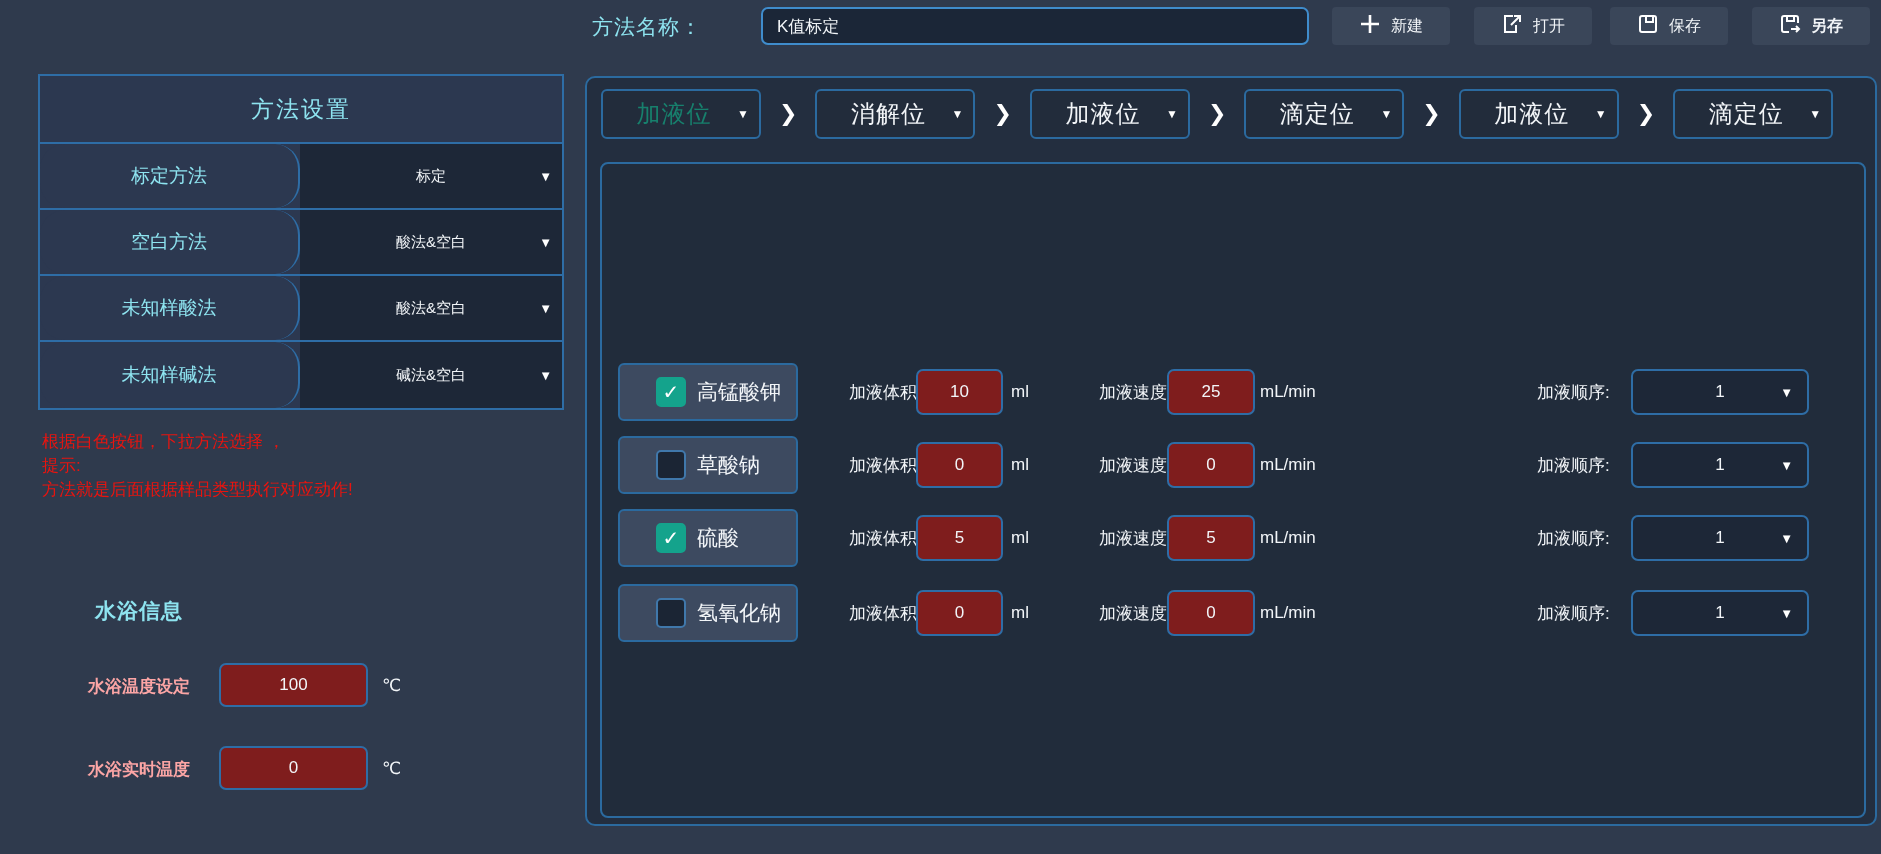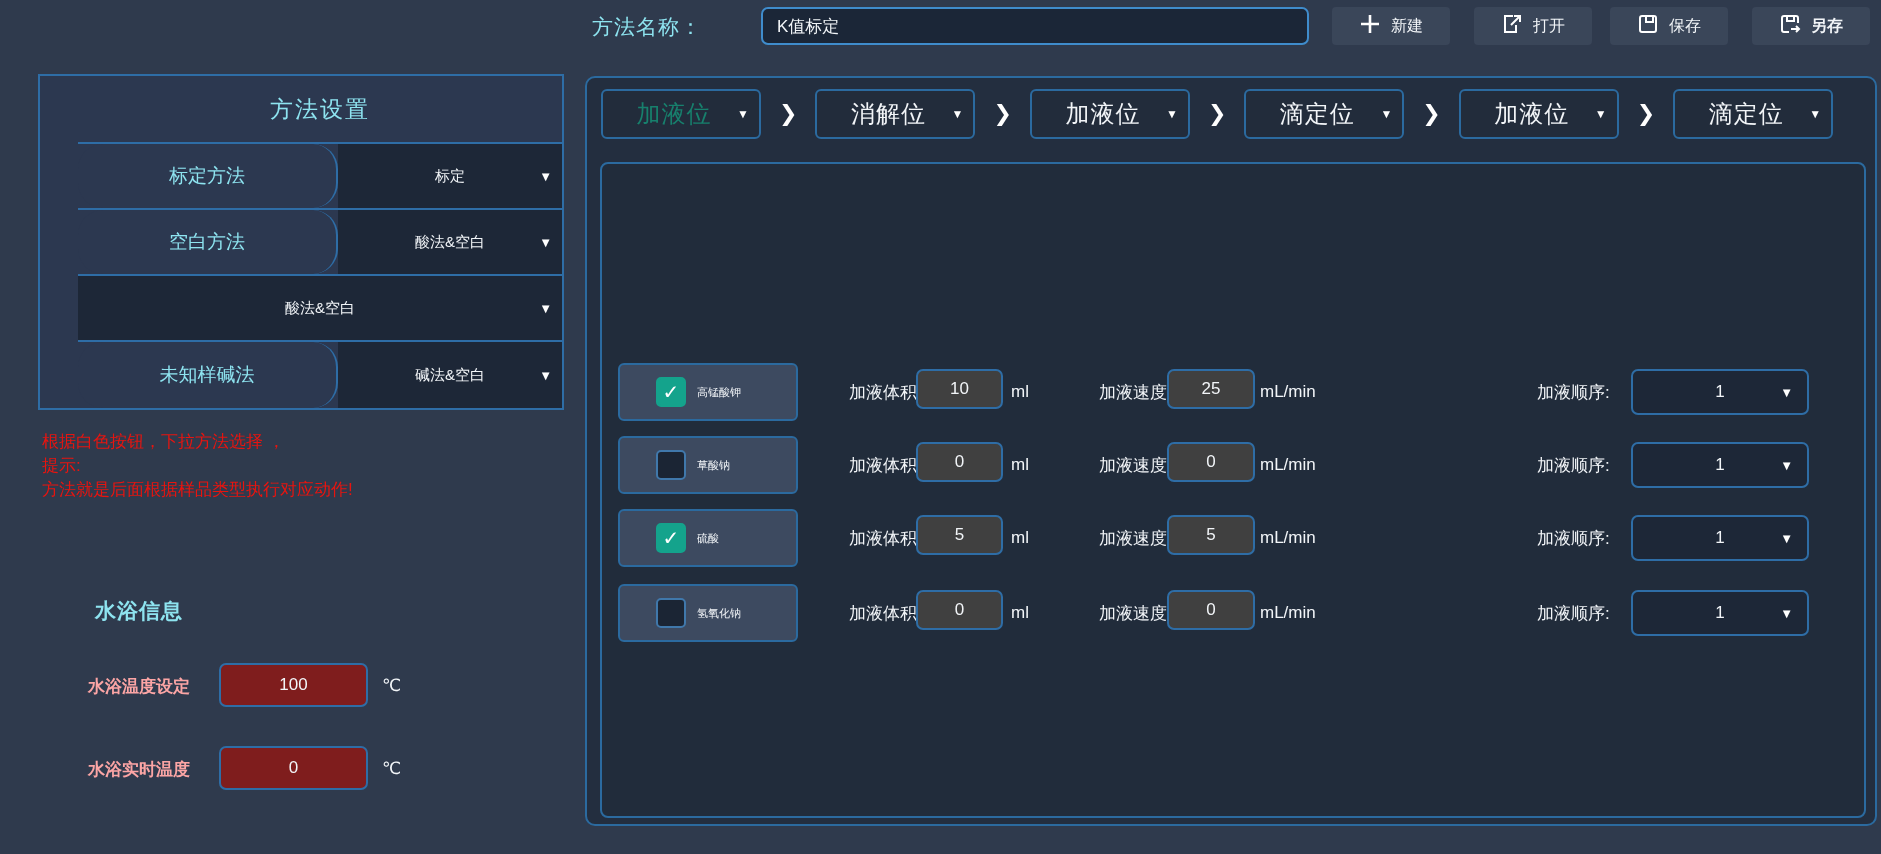--- a/index.html
+++ b/index.html
@@ -9,21 +9,21 @@
   
   .tb-label{position:absolute;left:592px;top:13px;font-size:21px;color:#8ee4f0;letter-spacing:1px;}
   .tb-input{position:absolute;left:748px;top:7px;width:548px;height:38px;background:#1b2637;
     border:2px solid #3f8ccc;border-radius:7px;color:#f2f5f8;font-size:17px;padding:0 14px;outline:none;margin-left:13px;}
   .tb-btn{position:absolute;top:7px;width:118px;height:38px;background:#3a4659;border:none;border-radius:4px;
     color:#f2f5f8;font-size:16px;display:flex;align-items:center;justify-content:center;gap:10px;cursor:pointer;}
   .tb-btn svg{flex:0 0 auto;}
   #btn-new{left:1332px;} #btn-open{left:1474px;} #btn-save{left:1610px;} #btn-saveas{left:1752px;font-weight:bold;}
 
   
-  .settings{position:absolute;left:38px;top:74px;width:526px;border:2px solid #2e6da6;background:#2c3850;padding-left:38px;}
+  .settings{position:absolute;left:38px;top:74px;width:526px;border:2px solid #2e6da6;background:#2c3850;}
   .settings-header{height:68px;display:flex;align-items:center;justify-content:center;
     font-size:23px;color:#8ee4f0;letter-spacing:2px;border-bottom:2px solid #2e6da6;}
   .settings-row{display:flex;height:66px;border-bottom:2px solid #2e6da6;}
   .settings-row:last-child{border-bottom:none;justify-content:flex-end;}
   .settings-label{width:260px;display:flex;align-items:center;justify-content:center;
     font-size:19px;color:#8ee4f0;border-right:2px solid #2e6da6;background:#2c3850;border-radius:25px;}
   .settings-value{flex:1;position:relative;display:flex;align-items:center;justify-content:center;
     background:#1d2737;font-size:15px;color:#f2f5f8;cursor:pointer;}
   .settings-value .caret{position:absolute;right:10px;font-size:13px;color:#ffffff;}
 
@@ -53,23 +53,23 @@
 
   
   .reagent-row{position:absolute;left:0;width:100%;height:58px;}
   .reagent-btn{position:absolute;left:16px;top:0;width:180px;height:58px;background:#3d4a60;
     border:2px solid #2b6a9f;border-radius:6px;display:flex;align-items:center;padding-left:36px;gap:11px;cursor:pointer;}
   .checkbox{width:30px;height:30px;border-radius:5px;background:#1b2534;border:2px solid #4078ab;
     display:flex;align-items:center;justify-content:center;flex:0 0 auto;}
   .checkbox.checked{background:#14a38c;border-color:#14a38c;}
   .check-icon{display:none;color:#ffffff;font-size:20px;font-weight:bold;line-height:1;}
   .checkbox.checked .check-icon{display:block;}
-  .reagent-name{font-size:11px;color:#f2f5f8;}
+  .reagent-name{font-size:21px;color:#f2f5f8;}
   .fld-label{position:absolute;top:0;height:58px;display:flex;align-items:center;font-size:17px;color:#f2f5f8;}
-  .num-input{position:absolute;top:6px;height:40px;background:#404040;border:2px solid #2e6da6;border-radius:7px;
+  .num-input{position:absolute;top:6px;height:46px;background:#7f1d1d;border:2px solid #2e6da6;border-radius:7px;
     color:#f2f5f8;font-size:17px;text-align:center;outline:none;}
   .lv{left:247px;} .vol-in{left:314px;width:87px;} .lvu{left:409px;}
   .ls{left:497px;} .spd-in{left:565px;width:88px;} .lsu{left:658px;}
   .lo{left:935px;}
   .order-dd{position:absolute;left:1029px;top:6px;width:178px;height:46px;background:#1d2737;
     border:2px solid #2e6da6;border-radius:7px;display:flex;align-items:center;justify-content:center;cursor:pointer;}
   .order-val{font-size:17px;color:#f2f5f8;}
   .order-dd .caret{position:absolute;right:14px;font-size:13px;color:#ffffff;}
   #rrow0{top:199px;} #rrow1{top:272px;} #rrow2{top:345px;} #rrow3{top:420px;}
 </style>
@@ -127,20 +127,21 @@
       </div>
     </div>
     <div class="settings-row">
       <div class="settings-label">空白方法</div>
       <div class="settings-value">
         <span>酸法&amp;空白</span>
         <span class="caret">▼</span>
       </div>
     </div>
     <div class="settings-row">
+      <div class="settings-label">未知样酸法</div>
       <div class="settings-value">
         <span>酸法&amp;空白</span>
         <span class="caret">▼</span>
       </div>
     </div>
     <div class="settings-row">
       <div class="settings-label">未知样碱法</div>
       <div class="settings-value">
         <span>碱法&amp;空白</span>
         <span class="caret">▼</span>

